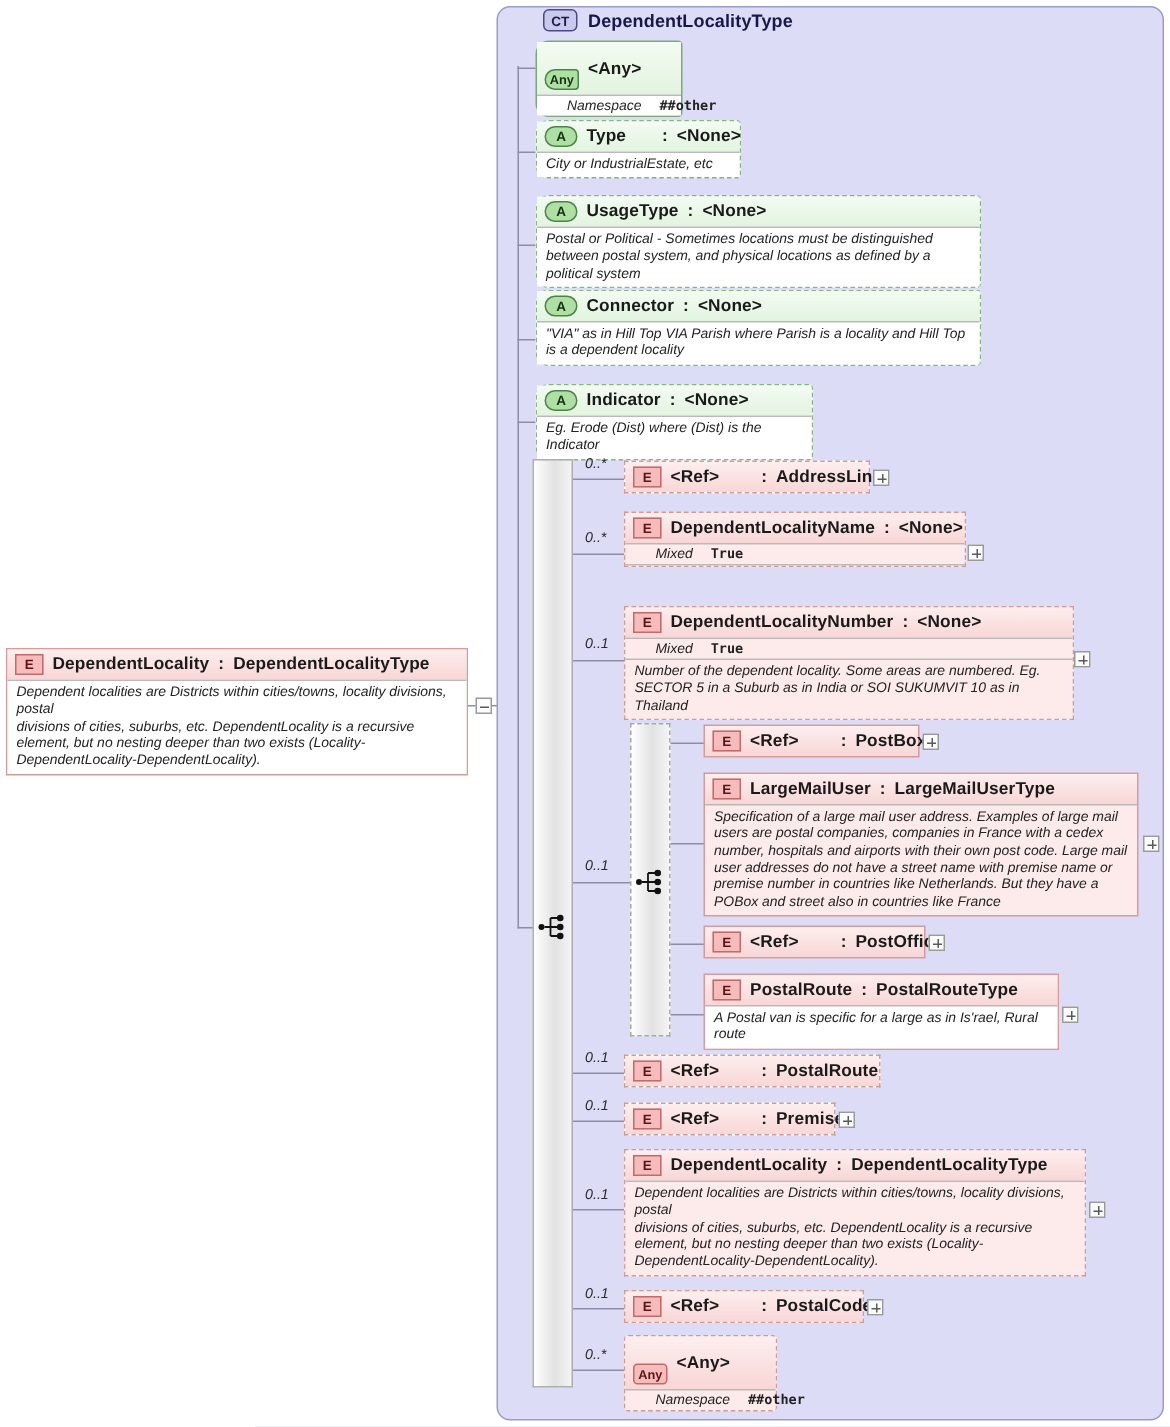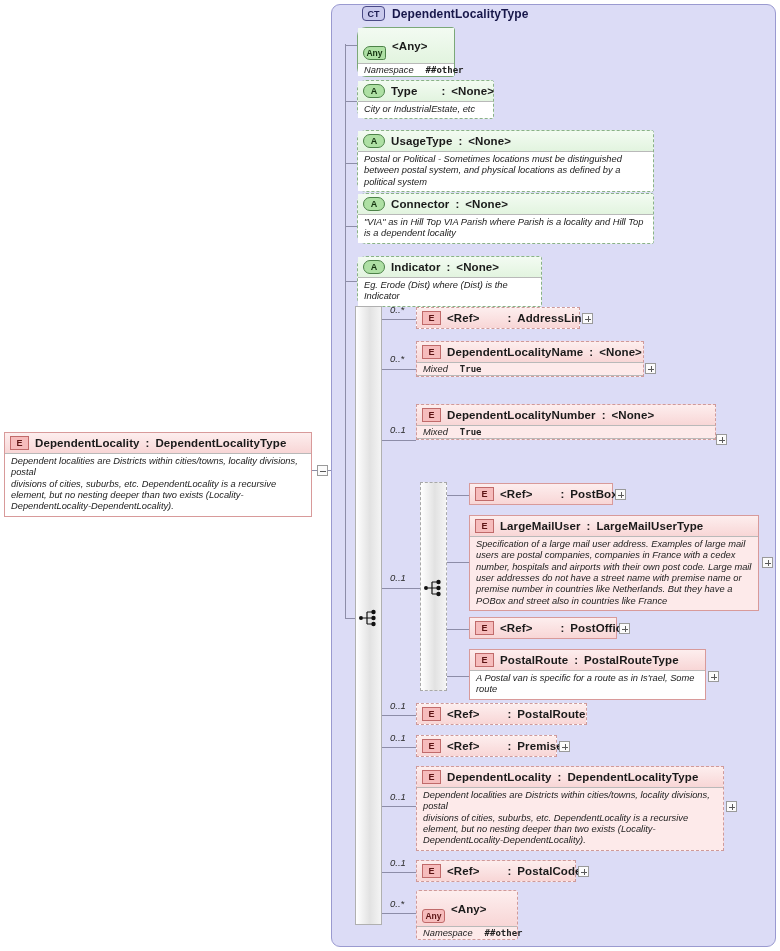--- a/index.html
+++ b/index.html
@@ -23,21 +23,21 @@
   }
   .node .body {
     border-top:1px solid #b9b9b9;
     padding:2px 6px 3px 6px;
     font-size:9.3px; font-style:italic; color:#222;
     line-height:1.22;
   }
   .node .attrrow {
     border-top:1px solid #b9b9b9;
     border-bottom:1px solid #b9b9b9;
-    padding:1px 6px;
+    padding:1px 20px;
     font-size:9.3px; color:#222;
     display:flex; gap:12px; align-items:baseline;
   }
   .node .attrrow .k { font-style:italic; }
   .node .attrrow .v { font-weight:bold; font-style:normal; font-size:9px;
                       font-family:"DejaVu Sans Mono", monospace; }
   .nm { letter-spacing:0.1px; }
 
   
   .badge {
@@ -251,20 +251,21 @@
     <div class="hdr" style="background:linear-gradient(to bottom,#fdeeee,#f8d6d6);">
       <span class="badge">E</span>
       <span class="nm">DependentLocalityNumber</span>
       <span>:</span>
       <span class="nm">&lt;None&gt;</span>
     </div>
     <div class="attrrow" style="background:#fdeaea;">
       <span class="k">Mixed</span>
       <span class="v">True</span>
     </div>
+    <div class="body" style="border-top:none; background:#fdeaea;">Number of the dependent locality. Some areas are numbered. Eg. SECTOR 5 in a Suburb as in India or SOI SUKUMVIT 10 as in Thailand</div>
   </div>
   <div class="pm plus" style="left:716px; top:434px;"></div>
 
   <div class="ln lnh" style="left:382px; top:588px; width:38px;"></div>
   <div class="card" style="left:390px; top:572px;">0..1</div>
   <div class="seqbar dashed" style="left:420px; top:482px; width:27px; height:209px;"></div>
   <svg class="connicon" style="left:423px; top:577px;" viewBox="0 0 22 22">
     <circle cx="3" cy="11" r="2" fill="#111"></circle>
     <path d="M5 11 H9 M9 5 V17 M9 5 H14 M9 11 H14 M9 17 H14" stroke="#111" fill="none" stroke-width="1.2"></path>
     <circle cx="15.5" cy="5" r="2.2" fill="#111"></circle>
@@ -307,21 +308,21 @@
   <div class="pm plus" style="left:619px; top:623px;"></div>
 
   <div class="ln lnh" style="left:447px; top:676px; width:23px;"></div>
   <div class="node pink solid" style="left:469px; top:649px; width:237px;">
     <div class="hdr" style="background:linear-gradient(to bottom,#fdeeee,#f8d6d6);">
       <span class="badge">E</span>
       <span class="nm">PostalRoute</span>
       <span>:</span>
       <span class="nm">PostalRouteType</span>
     </div>
-    <div class="body" style="background:#fff;">A Postal van is specific for a route as in Is'rael, Some route</div>
+    <div class="body" style="background:#fff;">A Postal van is specific for a large as in Is'rael, Rural route</div>
   </div>
   <div class="pm plus" style="left:708px; top:671px;"></div>
 
   <div class="ln lnh" style="left:382px; top:715px; width:34px;"></div>
   <div class="card" style="left:390px; top:700px;">0..1</div>
   <div class="node pink dash" style="left:416px; top:703px; width:171px; background:#fff;">
     <div class="hdr" style="background:linear-gradient(to bottom,#fdeeee,#f8d6d6);">
       <span class="badge">E</span>
       <span class="nm">&lt;Ref&gt;</span>
       <span style="margin-left:22px">:</span>

